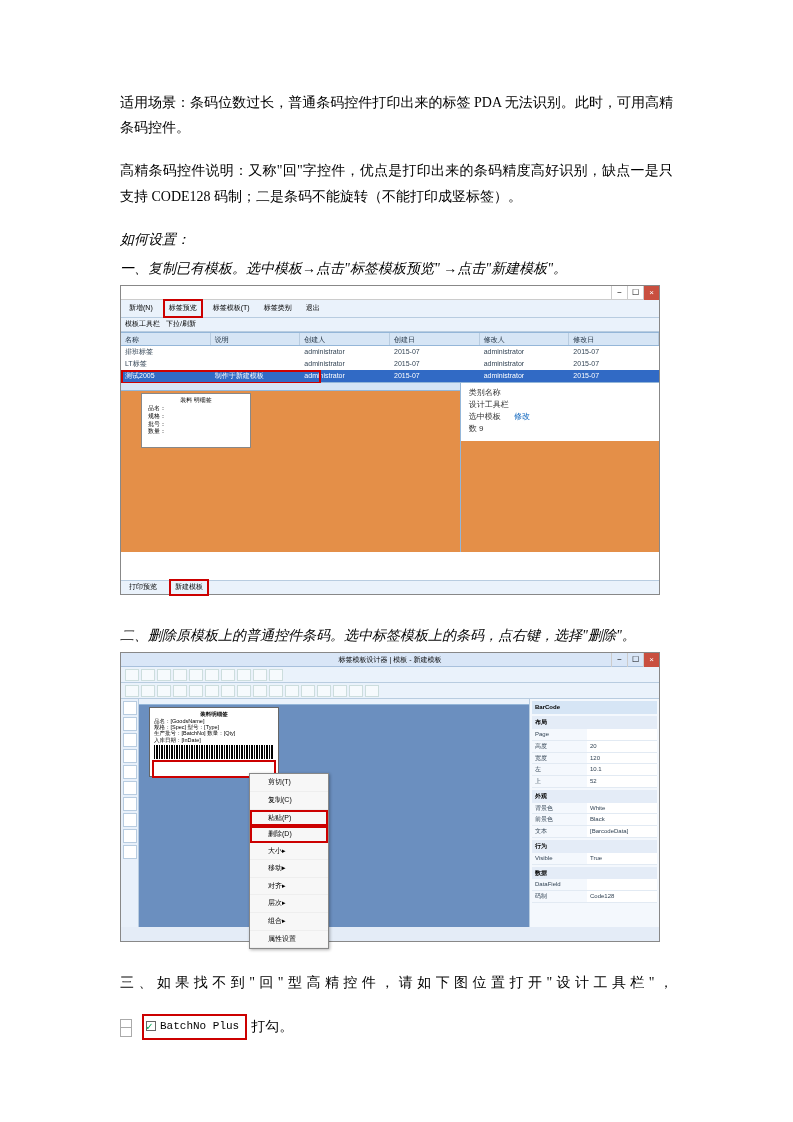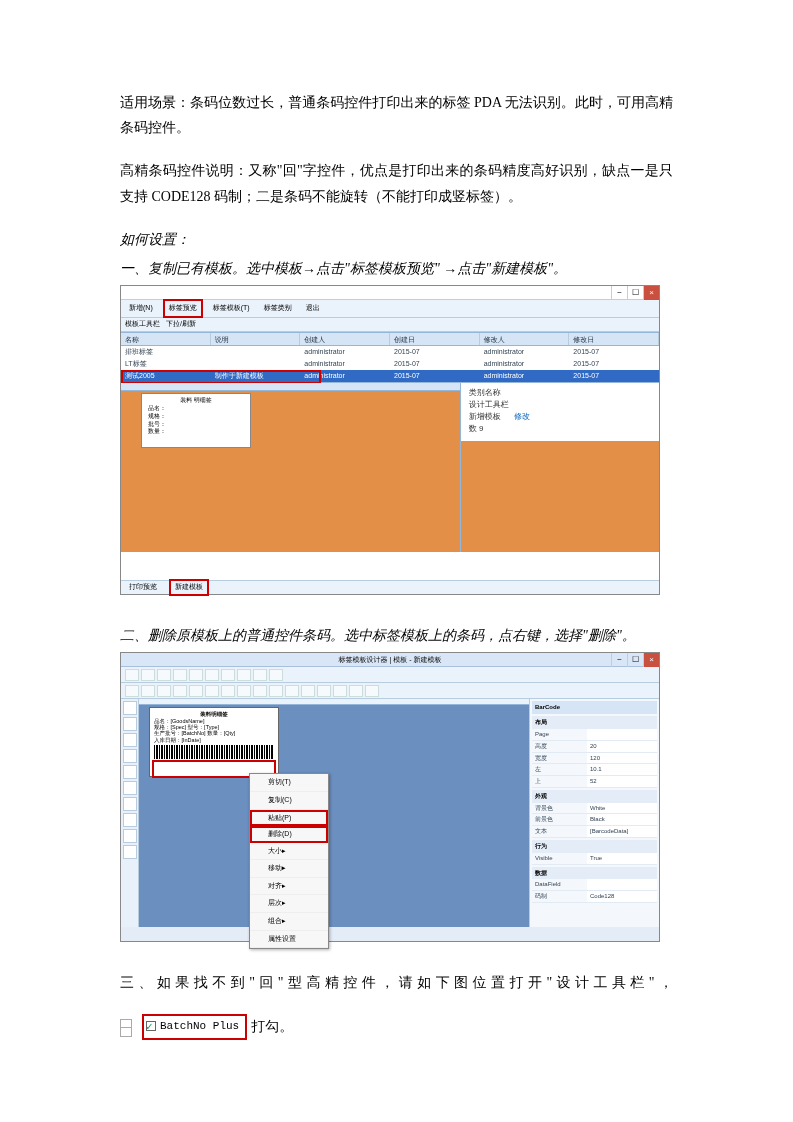--- a/index.html
+++ b/index.html
@@ -243,21 +243,21 @@
         <div>品名：</div>
         <div>规格：</div>
         <div>批号：</div>
         <div>数量：</div>
       </div>
     </div>
     <div class="shot1-rightpane">
       <div class="shot1-rightinfo">
         <div>类别名称</div>
         <div>设计工具栏</div>
-        <div><span>新增模板</span>&nbsp;&nbsp;&nbsp;&nbsp;&nbsp;&nbsp;<span class="link">修改</span></div>
+        <div><span>选中模板</span>&nbsp;&nbsp;&nbsp;&nbsp;&nbsp;&nbsp;<span class="link">修改</span></div>
         <div>数     9</div>
       </div>
       <div class="shot1-rightorange"></div>
     </div>
   </div>
 
   <div class="shot1-footerbar">
     <span class="shot1-footerbtn">打印预览</span>
     <span class="shot1-footerbtn hl">新建模板</span>
   </div>

